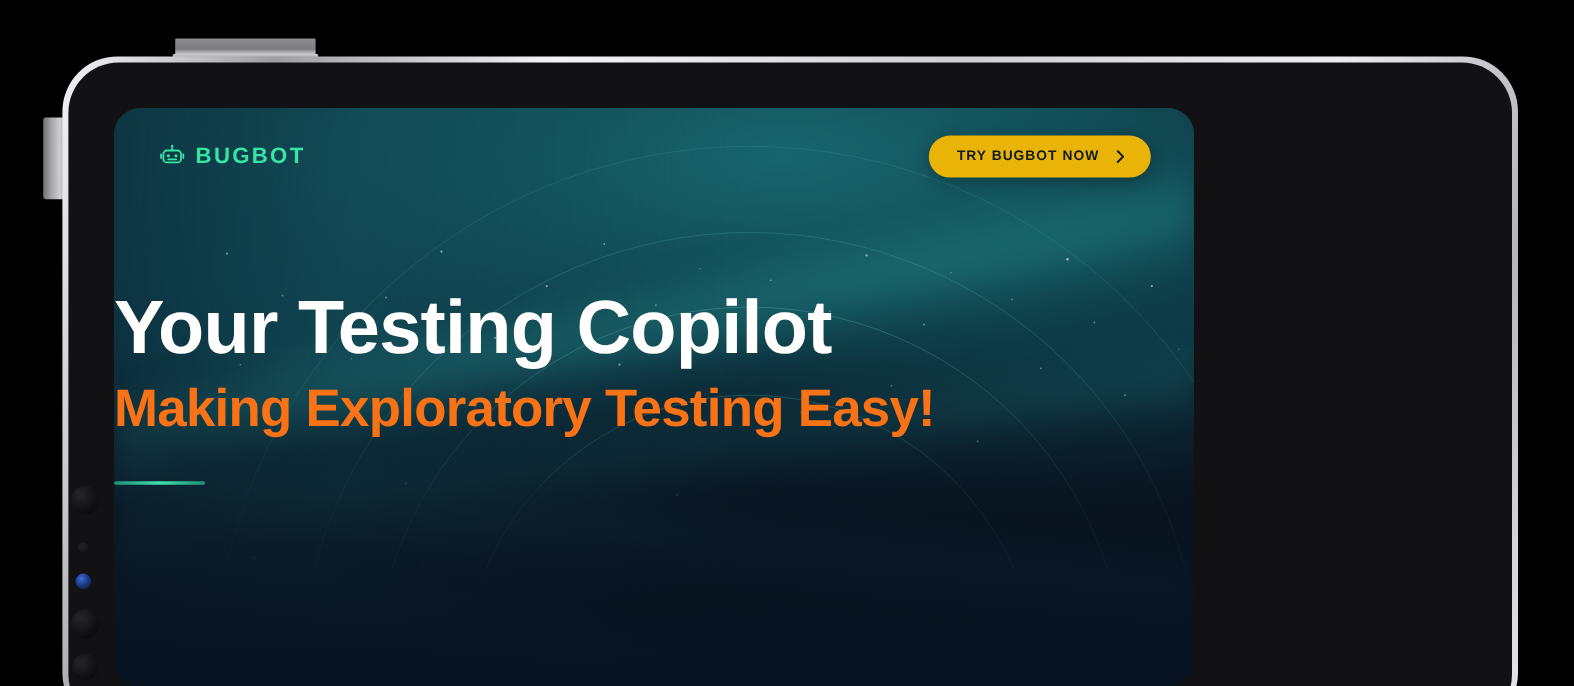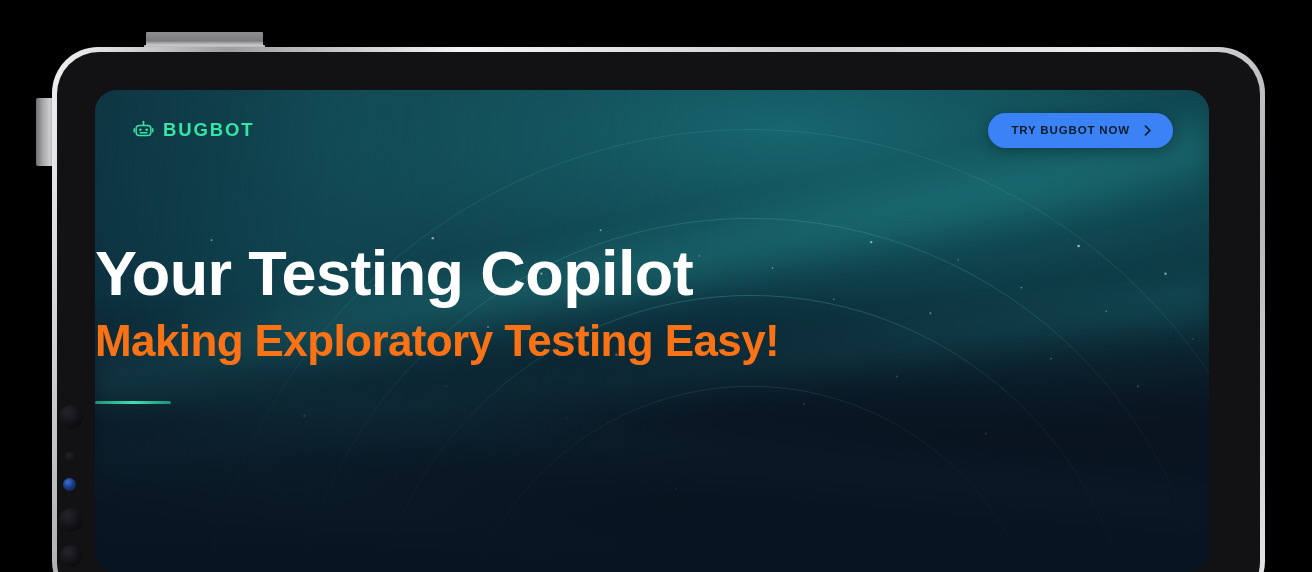--- a/index.html
+++ b/index.html
@@ -83,21 +83,21 @@
     height: 552px;
     border-radius: 42px;
     background: #121214;
   }
 
   
   .screen {
     position: absolute;
     left: 95px;
     top: 90px;
-    width: 1114px;
+    width: 900px;
     height: 482px;
     border-radius: 22px;
     overflow: hidden;
     background: #0a1520;
   }
 
   
   .sensor-dot {
     position: absolute;
     border-radius: 50%;
@@ -171,21 +171,21 @@
     color: #35e5a3;
     font-size: 18.5px;
     font-weight: 700;
     letter-spacing: 1.9px;
   }
 
   .cta-button {
     display: flex;
     align-items: center;
     gap: 11px;
-    background: #3b82f6;
+    background: #eab308;
     color: #0d1b26;
     border: none;
     border-radius: 999px;
     padding: 11px 19px 11px 23px;
     font-family: "Liberation Sans", sans-serif;
     font-size: 11.5px;
     font-weight: 700;
     letter-spacing: 0.85px;
     cursor: pointer;
     box-shadow: 0 3px 14px rgba(0,0,0,0.30);

